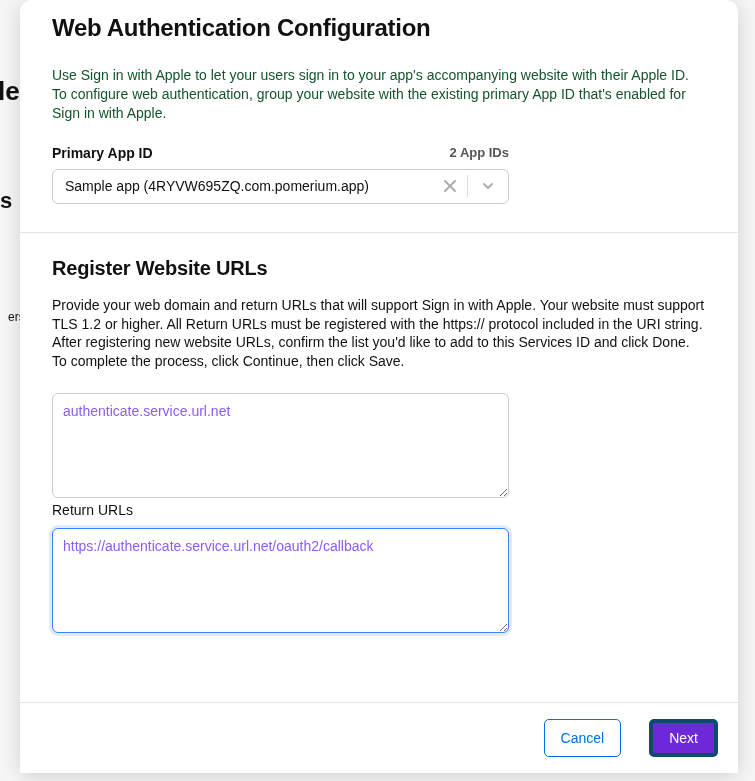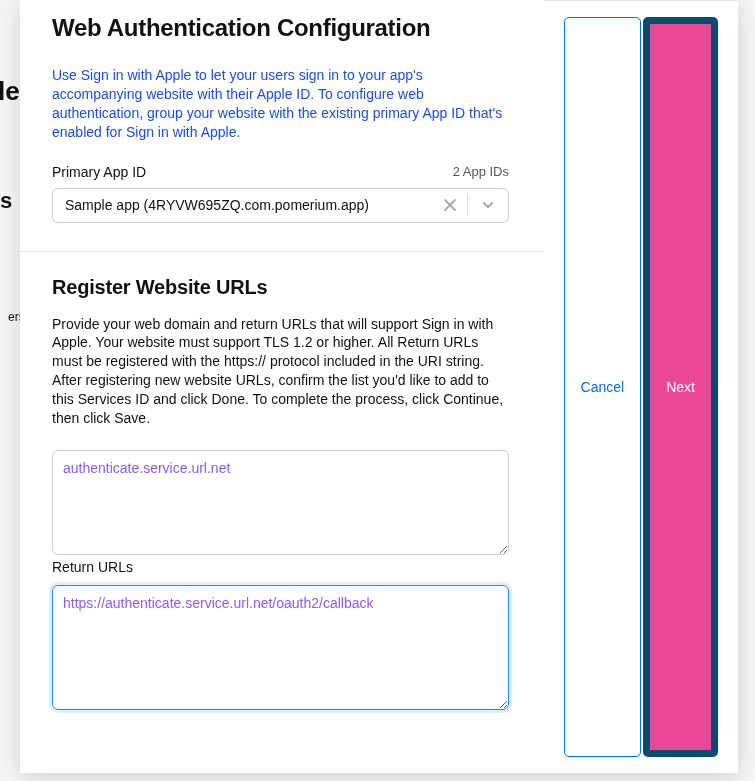--- a/index.html
+++ b/index.html
@@ -28,49 +28,50 @@
       font-weight: 700;
       color: #111;
     }
     .modal {
       position: absolute;
       top: 0;
       left: 20px;
       right: 17px;
       bottom: 8px;
       background: #fff;
-      border-radius: 0;
+      border-radius: 12px;
       box-shadow: 0 4px 20px rgba(0,0,0,0.15);
       display: flex;
-      flex-direction: row;
+      flex-direction: column;
     }
     .modal-body {
       flex: 1;
       padding: 14px 32px 0 32px;
       overflow: auto;
     }
     .modal-title {
       font-size: 24px;
       font-weight: 700;
       color: #111;
       margin-bottom: 18px;
       letter-spacing: -0.3px;
     }
     .modal-desc {
       font-size: 14px;
       line-height: 1.35;
-      color: #1d4ed8;
+      color: #14532d;
       margin-bottom: 22px;
       margin-top: 24px;
     }
     .field-row {
       display: flex;
       justify-content: space-between;
       align-items: flex-start;
       margin-bottom: 8px;
+      font-weight: bold;
     }
     .field-label {
       font-size: 14px;
       color: #111;
     }
     .field-count {
       font-size: 13px;
       color: #555;
     }
     .select-wrap {
@@ -143,53 +144,53 @@
       font-size: 14px;
       font-family: inherit;
       resize: both;
       color: #8b5cf6;
       outline: none;
     }
     textarea.domains {
       height: 105px;
     }
     textarea.returns {
-      height: 125px;
+      height: 105px;
       border: 1px solid #3a82f7;
       box-shadow: 0 0 0 3px rgba(58,130,247,0.15);
     }
     .hint {
       font-size: 13px;
       color: #888;
       margin-top: 8px;
       margin-bottom: 20px;
     }
     .modal-footer {
       border-top: 1px solid #e5e5e5;
       padding: 16px 20px;
       display: flex;
       justify-content: flex-end;
-      gap: 2px;
+      gap: 28px;
       background: #fff;
     }
     .btn {
       font-size: 14px;
       padding: 7px 16px;
       border-radius: 5px;
       cursor: pointer;
       font-family: inherit;
     }
     .btn-secondary {
       background: #fff;
       border: 1px solid #0071e3;
       color: #0071e3;
     }
     .btn-primary {
-      background: #ec4899;
-      border: 7px solid #0c4a6e;
+      background: #6d28d9;
+      border: 4px solid #0c4a6e;
       color: #fff;
     }
   </style>
 </head>
 <body>
 
 <div class="backdrop">
   <div class="backdrop-text" style="top:76px; left:-2px; font-size:26px;">le</div>
   <div class="backdrop-text" style="top:188px; left:0; font-size:22px;">s</div>
   <div class="backdrop-text" style="top:310px; left:8px; font-size:12px; font-weight:400;">ers</div>

